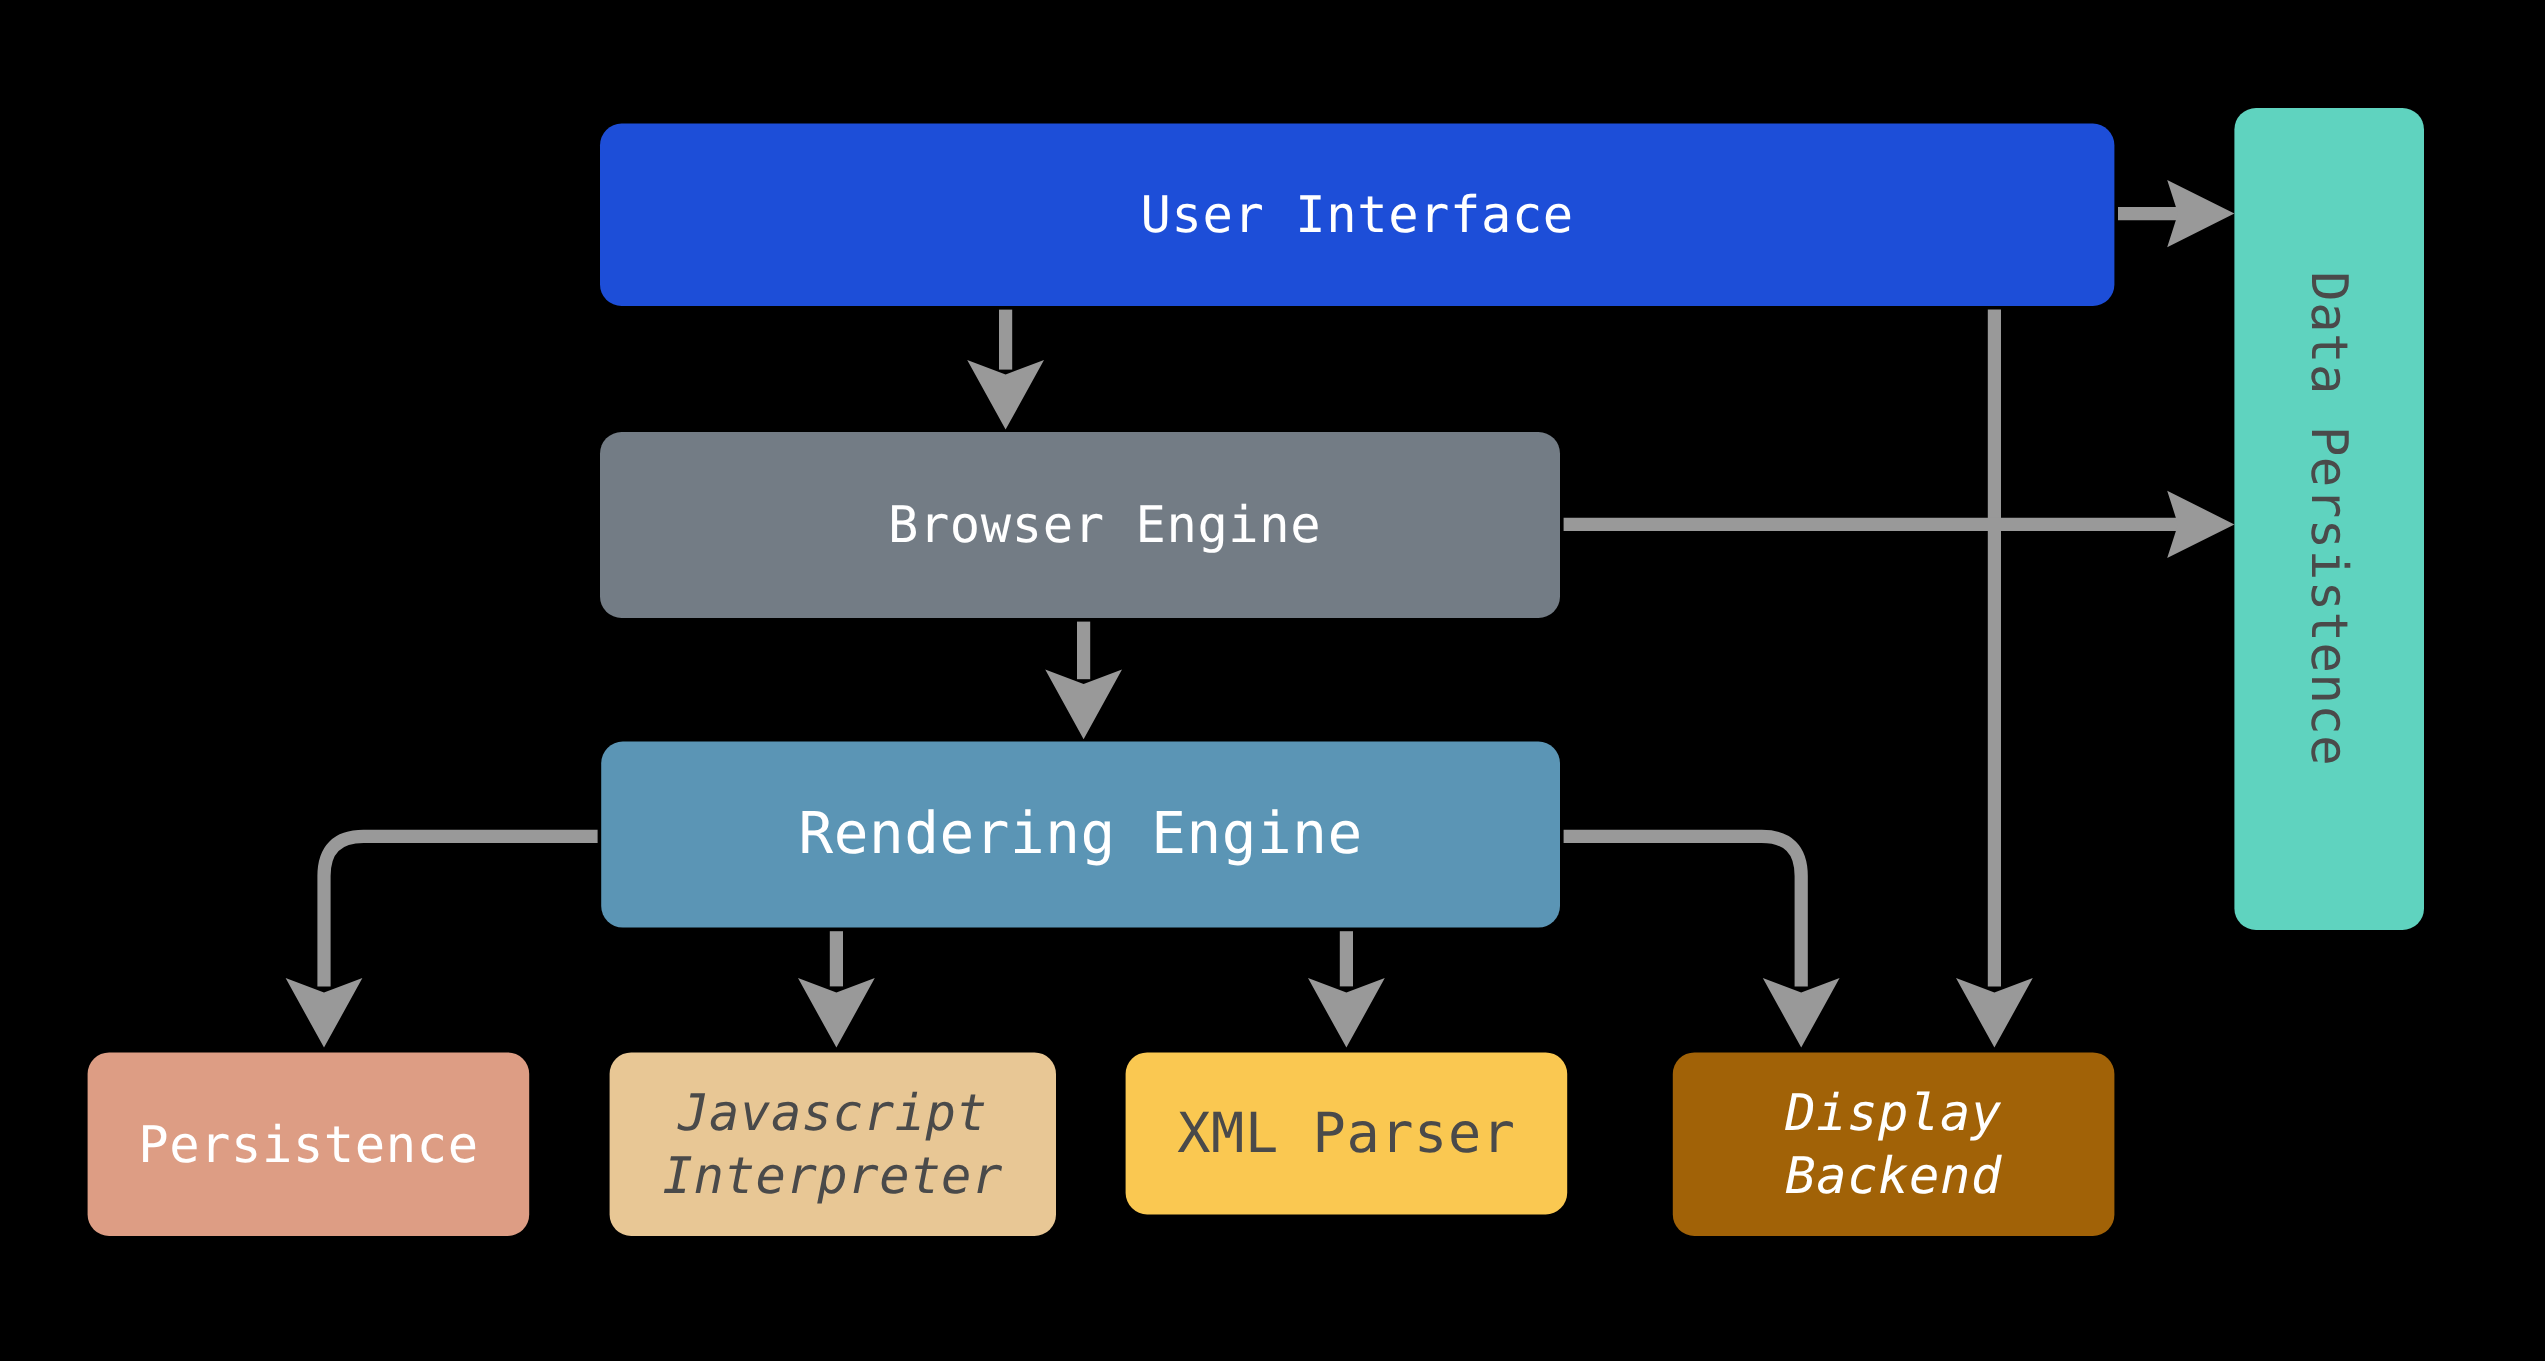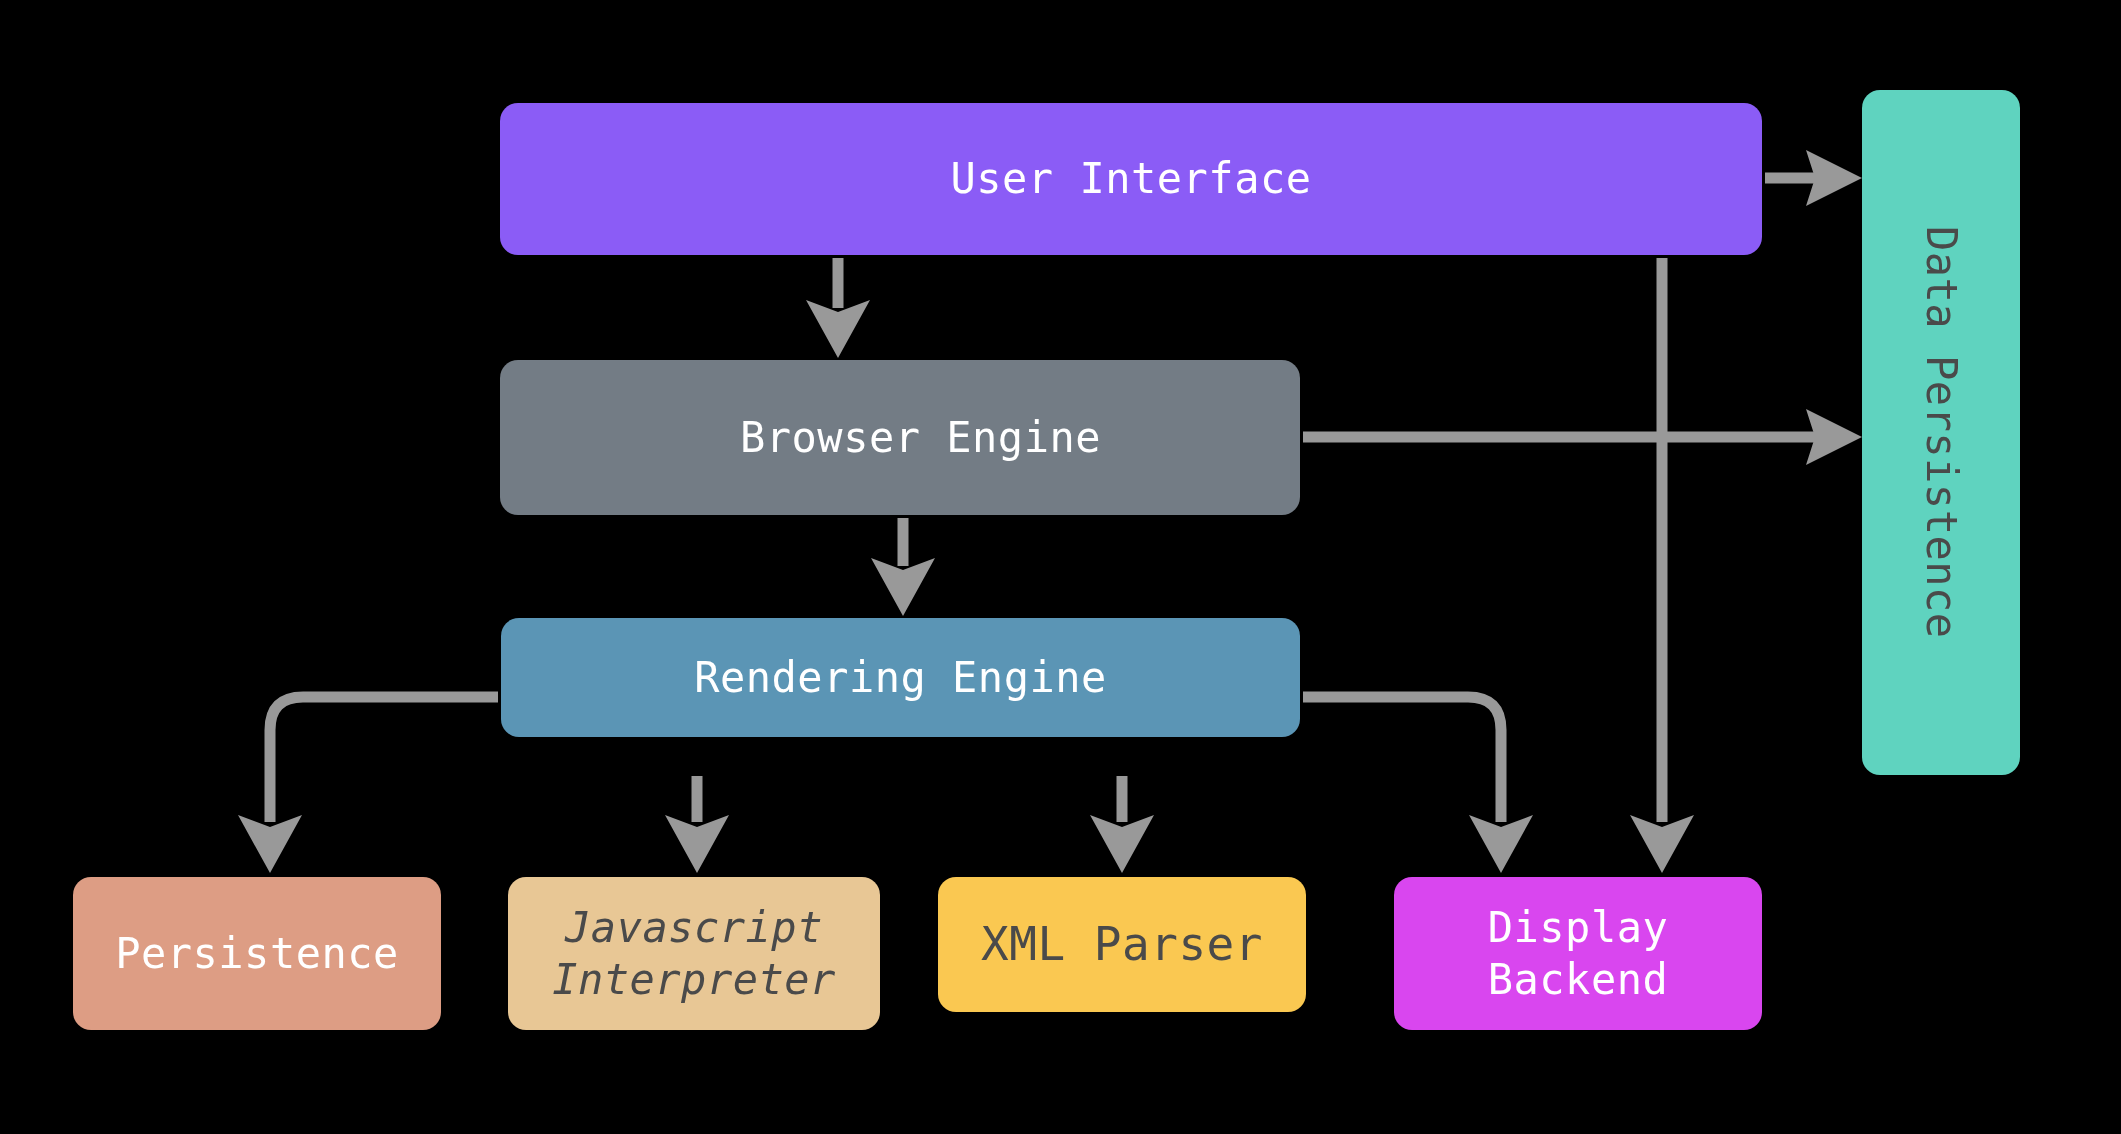--- a/index.html
+++ b/index.html
@@ -92,31 +92,31 @@
       <path d="M 1122 873 L 1090 815 L 1122 827 L 1154 815 Z" fill="#999999"></path>
     </g>
 
     <g>
       <path d="M 1303 697 L 1468 697 Q 1501 697 1501 730 L 1501 822" stroke="#999999" stroke-width="11" fill="none" stroke-linecap="butt"></path>
       <path d="M 1501 873 L 1469 815 L 1501 827 L 1533 815 Z" fill="#999999"></path>
     </g>
 
   </svg>
 
-  <div class="node" style="left: 500px; top: 103px; width: 1262px; height: 152px; background: #8b5cf6; color: rgb(255, 255, 255); font-size: 42px;">User Interface</div>
+  <div class="node" style="left: 500px; top: 103px; width: 1262px; height: 152px; background: #1d4ed8; color: rgb(255, 255, 255); font-size: 42px;">User Interface</div>
 
   <div class="node" style="left: 500px; top: 360px; width: 800px; height: 155px; background: rgb(115, 124, 133); color: rgb(255, 255, 255); font-size: 42px; padding-left: 41px;">Browser Engine</div>
 
-  <div class="node" style="left: 501px; top: 618px; width: 799px; height: 119px; background: rgb(91, 149, 181); color: rgb(255, 255, 255); font-size: 42px;">Rendering Engine</div>
+  <div class="node" style="left: 501px; top: 618px; width: 799px; height: 155px; background: rgb(91, 149, 181); color: rgb(255, 255, 255); font-size: 48px;">Rendering Engine</div>
 
   <div class="node node-vertical" style="left: 1862px; top: 90px; width: 158px; height: 685px; background: rgb(95, 211, 191); color: rgb(74, 74, 74); font-size: 42px;">Data Persistence</div>
 
   <div class="node" style="left: 73px; top: 877px; width: 368px; height: 153px; background: rgb(221, 157, 132); color: rgb(255, 255, 255); font-size: 42px;">Persistence</div>
 
   <div class="node" style="left: 508px; top: 877px; width: 372px; height: 153px; background: rgb(232, 199, 149); color: rgb(74, 74, 74); font-size: 42px; font-style: italic;">Javascript
 Interpreter</div>
 
   <div class="node" style="left: 938px; top: 877px; width: 368px; height: 135px; background: rgb(250, 200, 81); color: rgb(74, 74, 74); font-size: 46px;">XML Parser</div>
 
-  <div class="node" style="left: 1394px; top: 877px; width: 368px; height: 153px; background: #d946ef; color: rgb(255, 255, 255); font-size: 42px;">Display
+  <div class="node" style="left: 1394px; top: 877px; width: 368px; height: 153px; background: #a16207; color: rgb(255, 255, 255); font-size: 42px; font-style: italic;">Display
 Backend</div>
 
 </div>
 
 </body></html>

